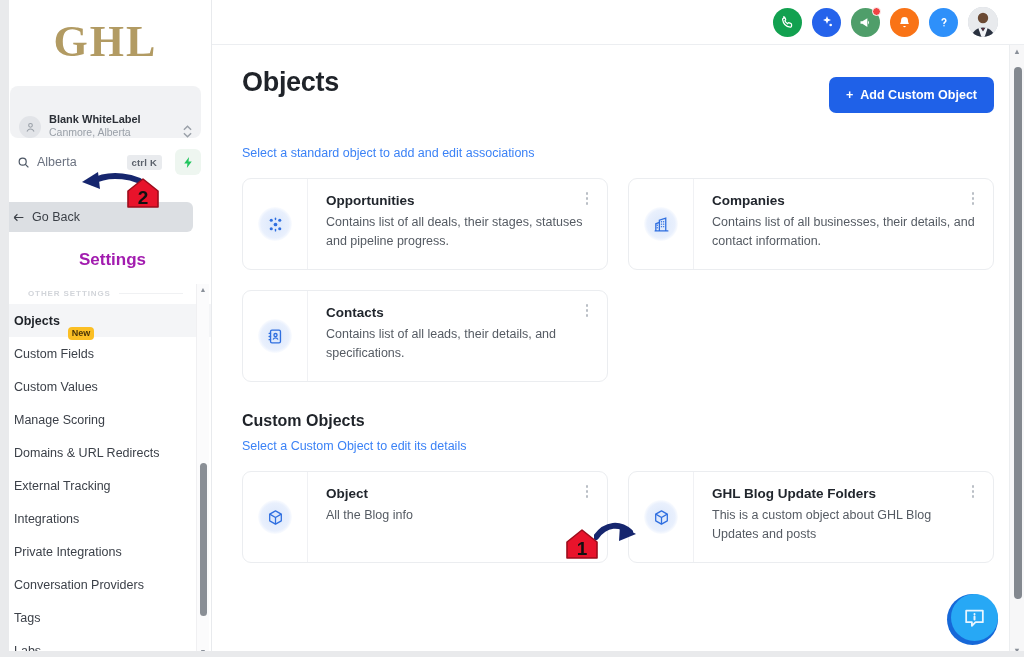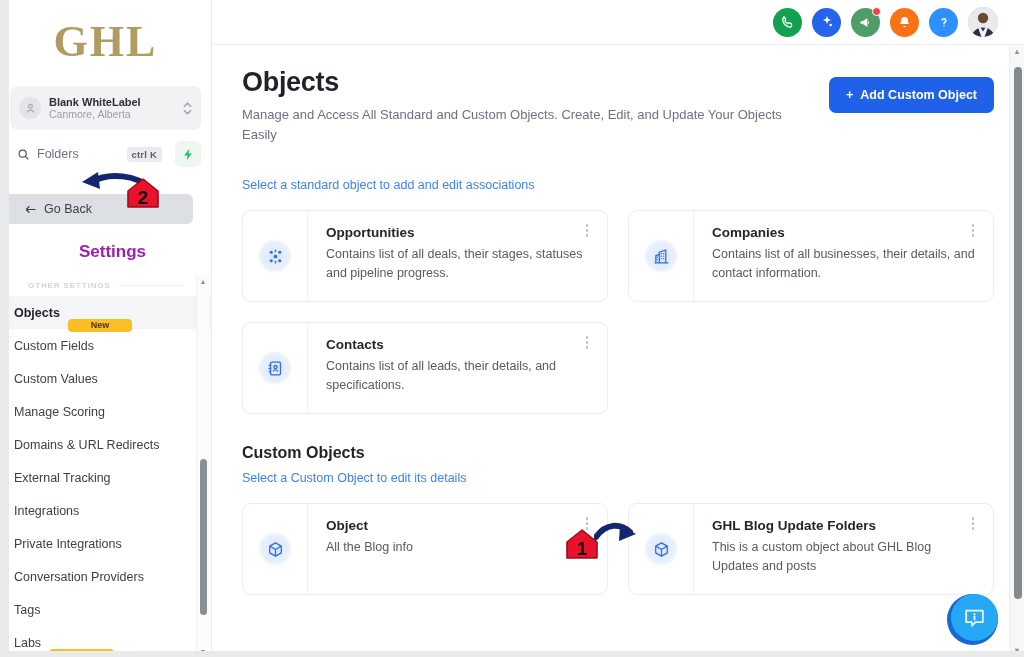--- a/index.html
+++ b/index.html
@@ -22,21 +22,21 @@
   }
   .logo-wrap { height: 82px; display: flex; align-items: center; justify-content: center; }
   .logo {
     font-family: "Liberation Serif", serif;
     font-size: 44px; font-weight: 700; letter-spacing: 2px;
     color: #b29b63;
   }
   .ws-select {
     margin: 4px 10px 0 10px;
     background: #f1f2f4; border-radius: 8px;
-    height: 44px; display: flex; align-items: center; padding: 0 9px; gap: 8px;
+    height: 52px; display: flex; align-items: flex-end; padding: 0 9px; gap: 8px;
     cursor: pointer;
   }
   .ws-avatar {
     width: 22px; height: 22px; border-radius: 50%;
     background: #e2e4e8; flex: 0 0 22px;
     display: flex; align-items: center; justify-content: center;
   }
   .ws-text { flex: 1; min-width: 0; line-height: 1.15; }
   .ws-name { font-size: 11px; font-weight: 700; color: #2b2f36; white-space: nowrap; overflow: hidden; text-overflow: ellipsis; }
   .ws-loc { font-size: 10.5px; color: #9aa0a8; white-space: nowrap; overflow: hidden; text-overflow: ellipsis; }
@@ -54,21 +54,21 @@
   }
   .bolt-btn {
     width: 26px; height: 26px; border-radius: 6px; background: #eef6f0;
     display: flex; align-items: center; justify-content: center; cursor: pointer;
   }
 
   .goback {
     margin-top: 26px; margin-right: 18px;
     height: 30px; background: #dcdfe3;
     border-radius: 0 6px 6px 0;
-    display: flex; align-items: center; gap: 7px; padding-left: 24px;
+    display: flex; align-items: center; gap: 7px; padding-left: 12px;
     font-size: 12.5px; color: #3a3f46; cursor: pointer;
   }
   .settings-title {
     margin: 18px 0 4px 14px; font-size: 17px; font-weight: 700; color: #a21caf; text-align: center;
   }
 
   .menu-area { position: relative; flex: 1; overflow: hidden; margin-top: 8px; }
   .other-settings {
     display: flex; align-items: center; gap: 8px;
     padding: 0 28px; height: 22px;
@@ -76,21 +76,21 @@
   .other-settings span { font-size: 8px; letter-spacing: .9px; color: #d2d5da; font-weight: 600; }
   .other-settings .rule { flex: 1; height: 1px; background: #f0f1f3; }
 
   .menu-item {
     height: 33px; display: flex; align-items: center; gap: 8px;
     padding: 0 14px; font-size: 12.5px; color: #3c4149; cursor: pointer;
   }
   .menu-item.active { background: #f4f5f7; font-weight: 700; color: #1f2329; }
   .badge-new {
     background: #fbbf24; color: #4a3508; font-size: 9px; font-weight: 700;
-    border-radius: 4px; padding: 2px 23px; line-height: 1; margin-top: 25px;
+    border-radius: 4px; padding: 2px 4px; line-height: 1; margin-top: 25px;
   }
 
   
   .sb-scroll {
     position: absolute; right: 2px; top: 2px; width: 13px; bottom: 0;
     background: #fbfbfc; border-left: 1px solid #f0f0f2;
     display: flex; flex-direction: column; align-items: center; justify-content: space-between;
     padding: 2px 0;
   }
   .sb-arrow { font-size: 7px; color: #8a9099; line-height: 1; }
@@ -229,21 +229,21 @@
           </svg>
       </div>
     </div>
 
     <div class="search-row">
       <div class="search-box">
         <svg width="13" height="13" viewBox="0 0 24 24" fill="none" stroke="#4b5563" stroke-width="2.2">
           <circle cx="10.5" cy="10.5" r="6.5"></circle>
             <path d="M15.5 15.5L21 21"></path>
         </svg>
-        <span class="search-ph">Folders</span>
+        <span class="search-ph">Alberta</span>
         <span class="kbd">ctrl K</span>
       </div>
       <div class="bolt-btn">
         <svg width="13" height="15" viewBox="0 0 24 24" fill="#22c55e">
           <path d="M13 2L4 14h6l-1 8 9-12h-6l1-8z"></path>
         </svg>
       </div>
     </div>
 
     <div class="goback">
@@ -350,21 +350,20 @@
         </svg>
       </div>
     </div>
 
     <div class="content">
       <div class="content-inner">
 
         <div class="page-head">
           <div>
             <div class="page-title">Objects</div>
-            <div class="page-sub">Manage and Access All Standard and Custom Objects. Create, Edit, and Update Your Objects Easily</div>
           </div>
           <button class="btn-primary">
             <span>+</span>
             <span>Add Custom Object</span>
           </button>
         </div>
 
         <div class="section-note">Select a standard object to add and edit associations</div>
 
         <div class="card-grid" id="standard-grid">

